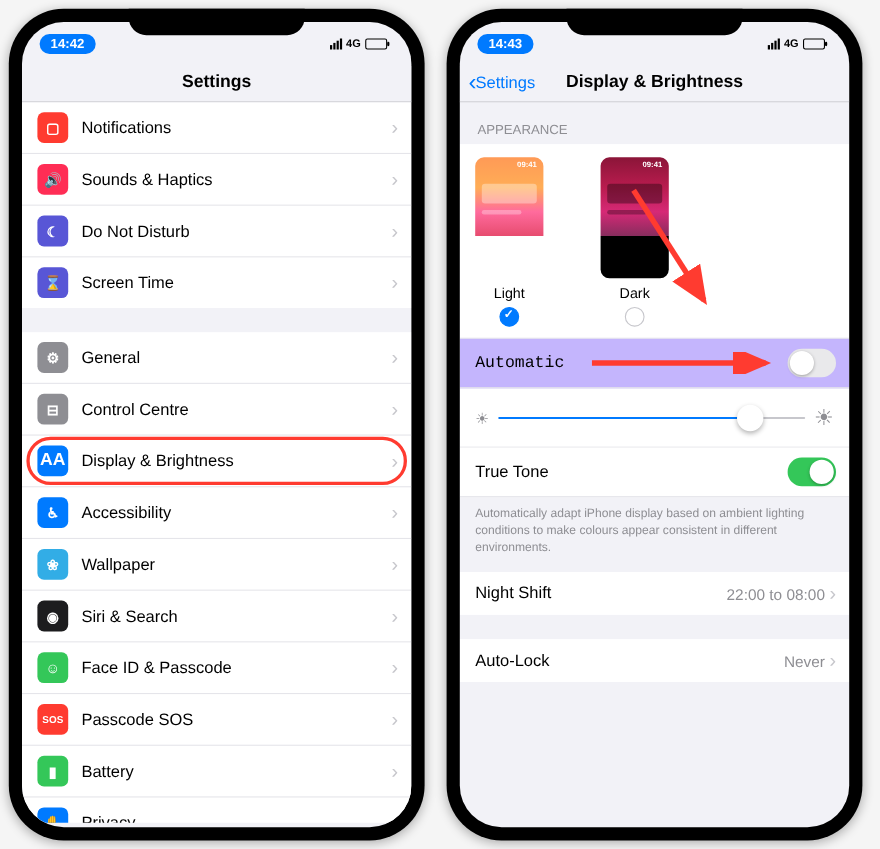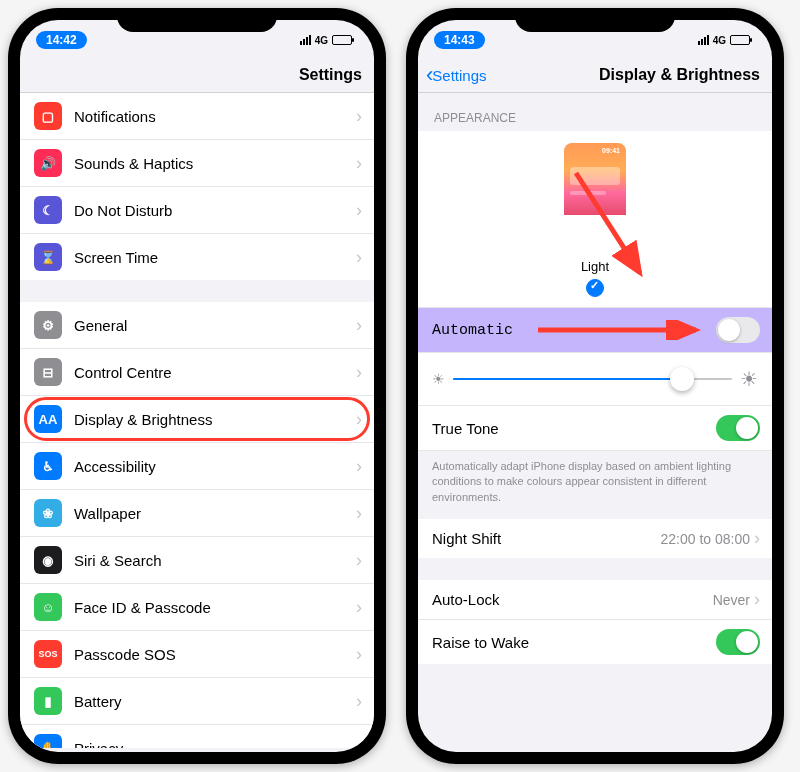--- a/index.html
+++ b/index.html
@@ -73,21 +73,21 @@
     width: 20px; height: 10px; border: 1px solid #000; border-radius: 2px;
     position: relative;
   }
   .battery::after {
     content:""; position:absolute; right:-3px; top:2px; width:2px; height:4px;
     background:#000; border-radius:1px;
   }
   .battery-fill { background:#30d158; height:100%; width:90%; border-radius:1px; }
   .nav-header {
     background: #f2f2f7;
-    text-align: right;
+    text-align: center;
     padding: 6px 12px 8px;
     position: relative;
     border-bottom: 1px solid #d1d1d6;
   }
   .nav-title { font-size: 16px; font-weight: 600; }
   .back-button {
     position: absolute;
     left: 8px; top: 4px;
     color: #007aff;
     font-size: 15px;
@@ -144,21 +144,21 @@
   }
   .toggle.off { background: #e9e9eb; }
   .toggle.on  { background: #34c759; }
   .knob {
     width: 22px; height: 22px; background:#fff; border-radius:50%;
     position:absolute; top:2px; box-shadow:0 1px 3px rgba(0,0,0,0.3);
   }
   .toggle.off .knob{ left:2px; }
   .toggle.on  .knob{ right:2px; }
   .appearance-row {
-    background:#fff; display:flex; justify-content:center; gap: 24px;
+    background:#fff; display:flex; gap: 24px;
     padding: 12px 0 10px; border-bottom: 0.5px solid #e5e5ea;
   }
   .theme-option { text-align:center; width: 90px; }
   .theme-preview {
     width:62px; height:110px; border-radius:8px;
     margin:0 auto 6px;
     overflow:hidden; position:relative;
   }
   .theme-preview.light { background: linear-gradient(180deg,#ff9a56 0%,#ffad56 25%,#ff6b9d 45%,#e74c6f 65%,#fff 65%); }
   .theme-preview.dark  { background: linear-gradient(180deg,#8b1538 0%,#b91c4f 25%,#d62976 45%,#882d5e 65%,#000 65%); }
@@ -264,21 +264,21 @@
               <span class="spacer"></span>
               <span class="chev">›</span>
             </div>
             <div class="row" style="position: relative;">
               <span class="icon-box" style="background: rgb(142, 142, 147); font-size: 13px; font-weight: 700;">⊟</span>
               <span>Control Centre</span>
               <span class="spacer"></span>
               <span class="chev">›</span>
             </div>
             <div class="row" style="position: relative;">
-              <span class="icon-box" style="background: rgb(0, 122, 255); font-size: 13px; font-weight: 700;">AA</span>
+              <span class="icon-box" style="background: rgb(0, 122, 255); font-size: 16px; font-weight: 700;">AA</span>
               <span>Display &amp; Brightness</span>
               <span class="spacer"></span>
               <span class="chev">›</span>
               <div class="highlight-ring" style="inset: 1px 4px;"></div>
             </div>
             <div class="row" style="position: relative;">
               <span class="icon-box" style="background: rgb(0, 122, 255); font-size: 13px; font-weight: 700;">♿︎</span>
               <span>Accessibility</span>
               <span class="spacer"></span>
               <span class="chev">›</span>
@@ -353,20 +353,29 @@
       <div class="section-header">APPEARANCE</div>
       <div class="appearance-row" style="position:relative;">
         <div class="theme-option">
           <div class="theme-preview light">
             <span class="preview-time">09:41</span>
             <div class="preview-widget"></div>
               <div class="preview-bar"></div>
           </div>
           <div class="theme-label">Light</div>
           <div class="radio checked"></div>
+        </div>
+        <div class="theme-option">
+          <div class="theme-preview dark">
+            <span class="preview-time">09:41</span>
+            <div class="preview-widget"></div>
+              <div class="preview-bar"></div>
+          </div>
+          <div class="theme-label">Dark</div>
+          <div class="radio"></div>
         </div>
 
         <svg class="arrow" style="left:150px; top:34px;" width="90" height="120">
           <defs>
               <marker id="ah1" markerWidth="8" markerHeight="8" refX="6" refY="3" orient="auto">
                 <path d="M0,0 L7,3 L0,6 Z" fill="#ff3b30"></path>
               </marker>
             </defs>
           <line x1="8" y1="8" x2="72" y2="108" stroke="#ff3b30" stroke-width="5" marker-end="url(#ah1)"></line>
         </svg>
@@ -412,23 +421,16 @@
           <span class="chev">›</span>
         </div>
       </div>
       <div style="height:22px"></div>
       <div class="list">
         <div class="row">
           <span>Auto-Lock</span>
           <span class="detail">Never</span>
           <span class="chev">›</span>
         </div>
-        <div class="row">
-          <span>Raise to Wake</span>
-          <span style="flex:1"></span>
-          <div class="toggle on">
-              <div class="knob"></div>
-            </div>
-        </div>
       </div>
     </div>
   </div>
 </div>
 
 </body></html>

